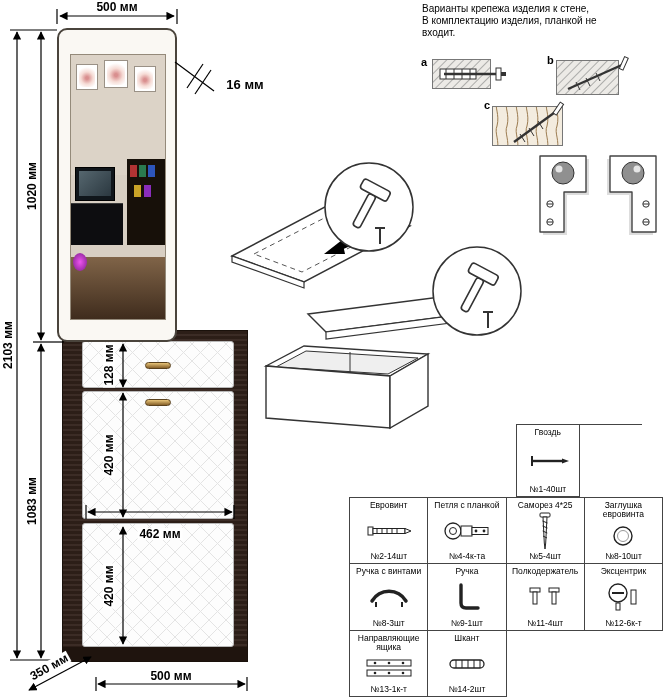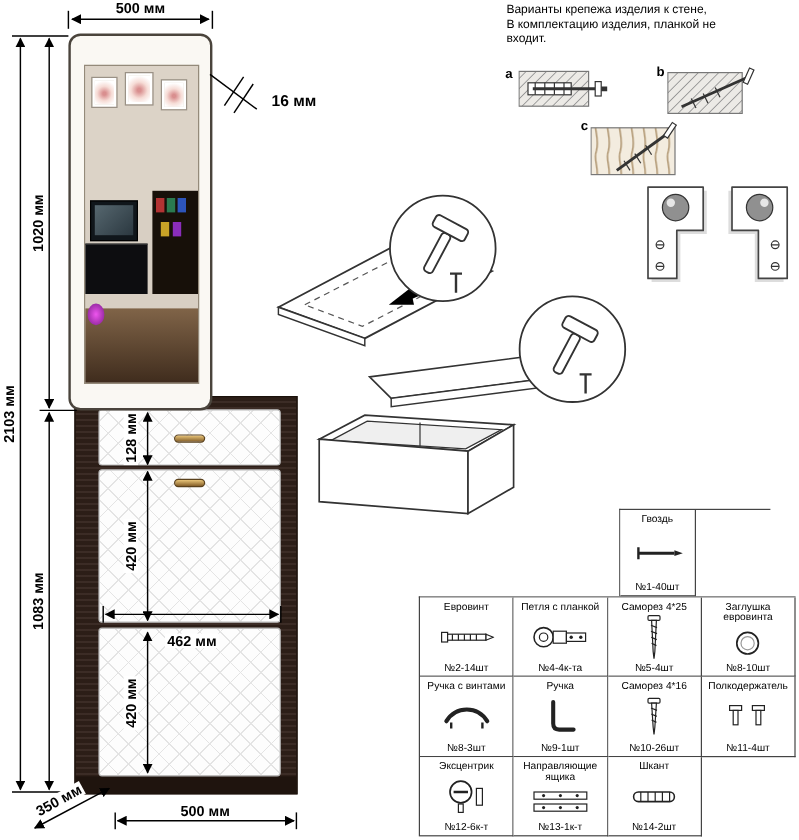--- a/index.html
+++ b/index.html
@@ -329,31 +329,20 @@
       </svg>
       <div class="c">№8-3шт</div>
     </div>
     <div class="pcell">
       <div class="t">Ручка</div>
       <svg width="30" height="30">
         <path d="M9 3 V21 Q9 26 14 26 H26" fill="none" stroke="#222" stroke-width="3.4" stroke-linecap="round"></path>
       </svg>
       <div class="c">№9-1шт</div>
     </div>
-    <div class="pcell">
-      <div class="t">Саморез 4*16</div>
-      <svg width="16" height="34">
-        <rect x="3" y="2" width="10" height="4" rx="1" fill="#fff" stroke="#222"></rect>
-        <path d="M6 6 L10 6 L8.7 26 L8 32 L7.3 26 Z" fill="#fff" stroke="#222"></path>
-        <line x1="5.5" y1="10" x2="10.5" y2="12" stroke="#222"></line>
-        <line x1="5.7" y1="15" x2="10.3" y2="17" stroke="#222"></line>
-        <line x1="6" y1="20" x2="10" y2="22" stroke="#222"></line>
-      </svg>
-      <div class="c">№10-26шт</div>
-    </div>
 
     <div class="pcell">
       <div class="t">Полкодержатель</div>
       <svg width="36" height="22">
         <rect x="3" y="2" width="10" height="4" fill="#fff" stroke="#222"></rect>
         <rect x="6" y="6" width="4" height="12" fill="#fff" stroke="#222"></rect>
         <rect x="22" y="2" width="10" height="4" fill="#fff" stroke="#222"></rect>
         <rect x="25" y="6" width="4" height="12" fill="#fff" stroke="#222"></rect>
       </svg>
       <div class="c">№11-4шт</div>

